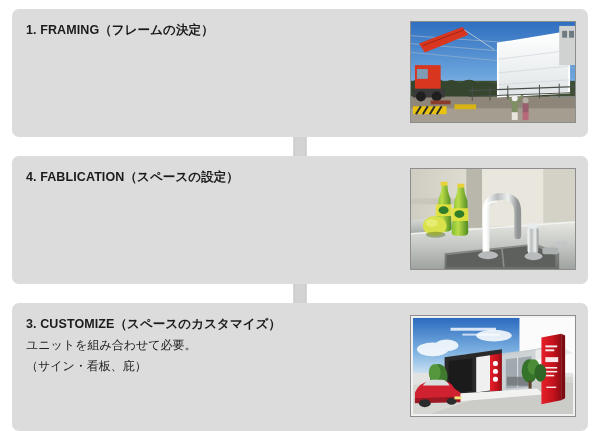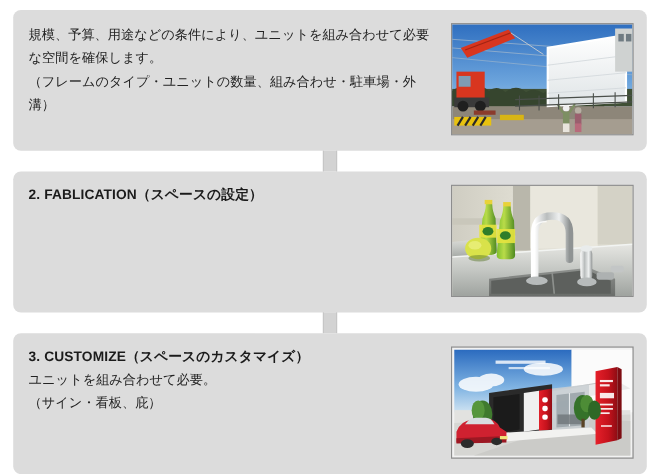--- a/index.html
+++ b/index.html
@@ -92,26 +92,21 @@
     border-right: 1px solid #c6c6c6;
   }
 </style>
 </head>
 <body>
 
 <div class="flow">
 
   <div class="step">
     <div class="step-body">
-      <div class="step-text">
-        <span class="ln">規模、予算、用途などの条件により、ユニットを組み合わせて必要</span>
-        <span class="ln">な空間を確保します。</span>
-        <span class="ln">（フレームのタイプ・ユニットの数量、組み合わせ・駐車場・外</span>
-        <span class="ln">溝）</span>
-      </div>
+      <div class="step-title">1. FRAMING（フレームの決定）</div>
     </div>
     <div class="step-media">
       <div class="thumb">
         <svg viewBox="0 0 166 102" preserveAspectRatio="none">
           <defs>
             <linearGradient id="sky1" x1="0" y1="0" x2="0" y2="1">
               <stop offset="0" stop-color="#2f6fc0"></stop>
               <stop offset="0.55" stop-color="#6ea6dd"></stop>
               <stop offset="1" stop-color="#cfe0ea"></stop>
             </linearGradient>
@@ -188,21 +183,21 @@
       </div>
     </div>
   </div>
 
   <div class="connector">
     <div class="bar"></div>
   </div>
 
   <div class="step">
     <div class="step-body">
-      <div class="step-title">2. FABLICATION（スペースの設定）</div>
+      <div class="step-title">4. FABLICATION（スペースの設定）</div>
     </div>
     <div class="step-media">
       <div class="thumb">
         <svg viewBox="0 0 166 102" preserveAspectRatio="none">
           <defs>
             <linearGradient id="wall2" x1="0" y1="0" x2="1" y2="0">
               <stop offset="0" stop-color="#cfcdc2"></stop>
               <stop offset="0.45" stop-color="#e3e1d6"></stop>
               <stop offset="1" stop-color="#d8d6cb"></stop>
             </linearGradient>

